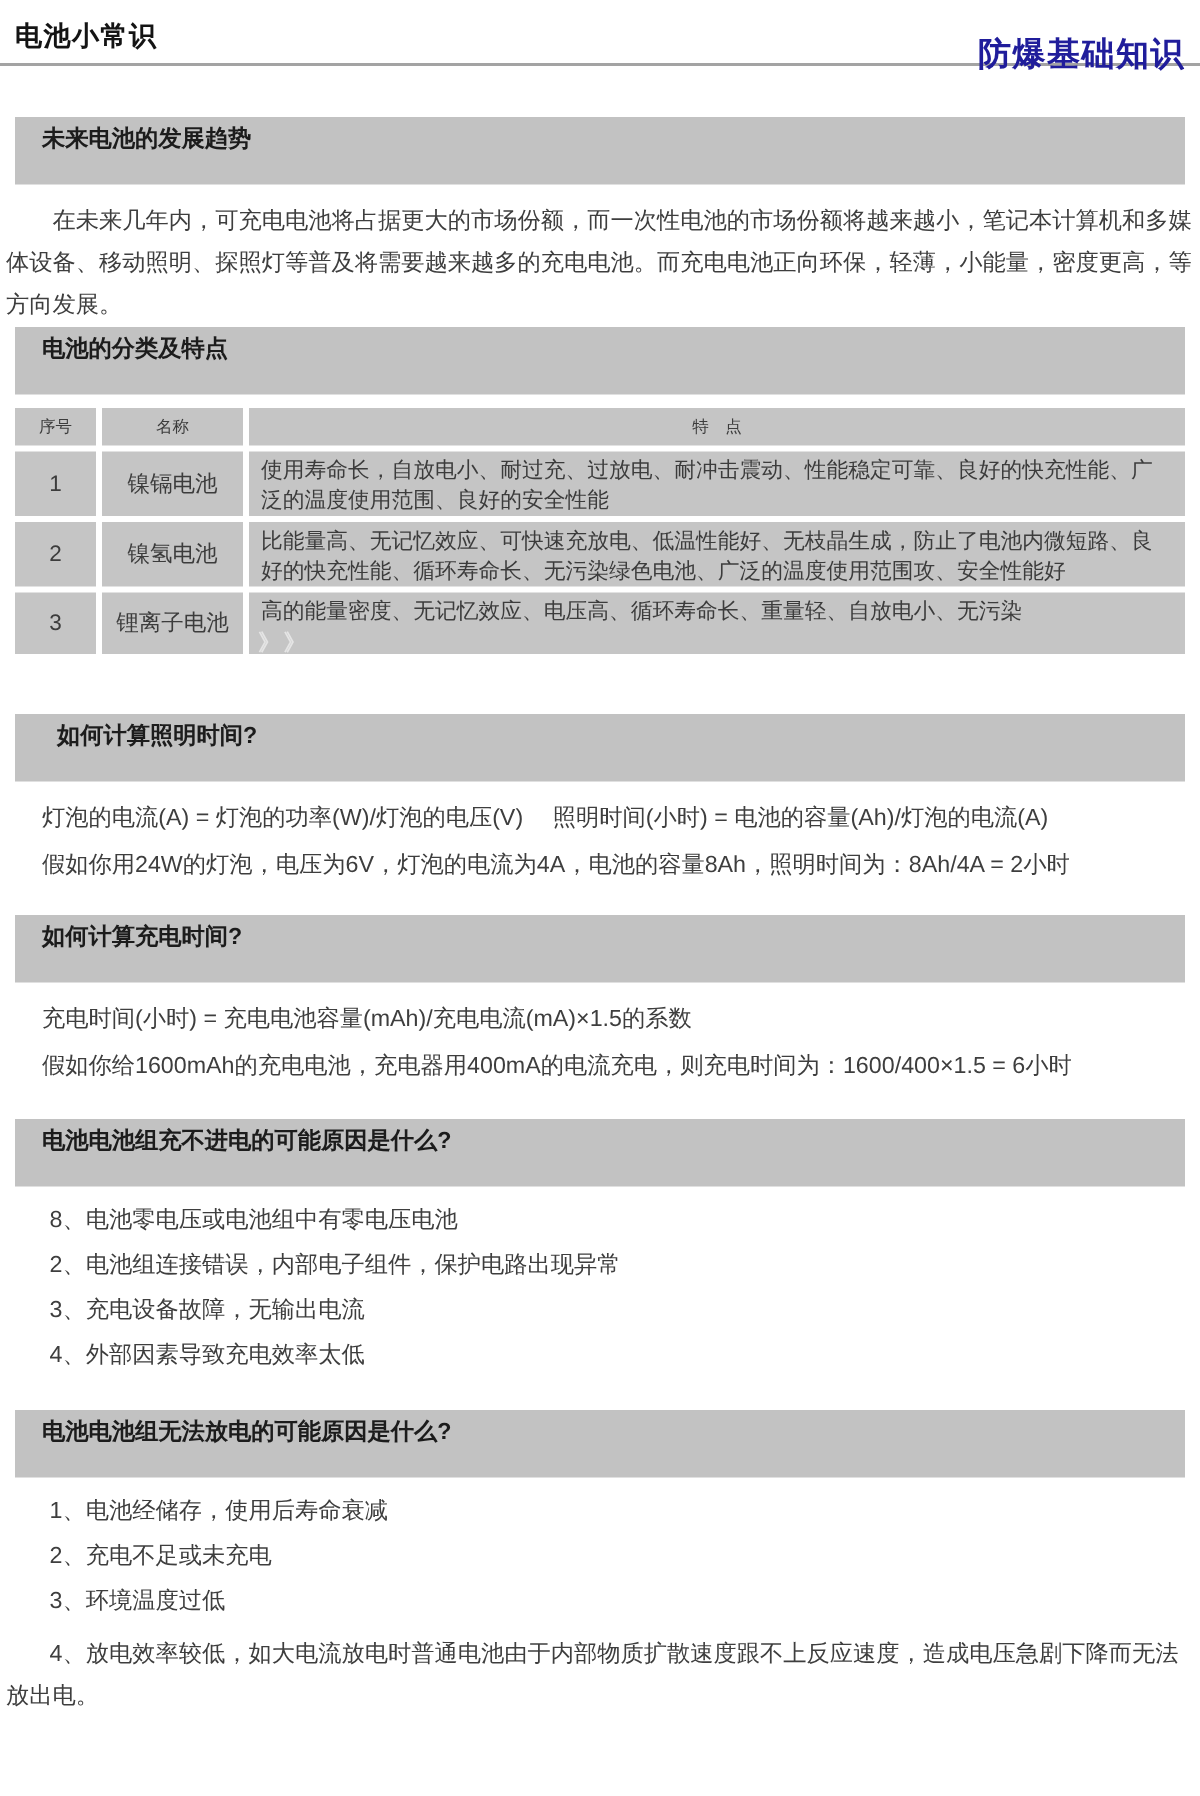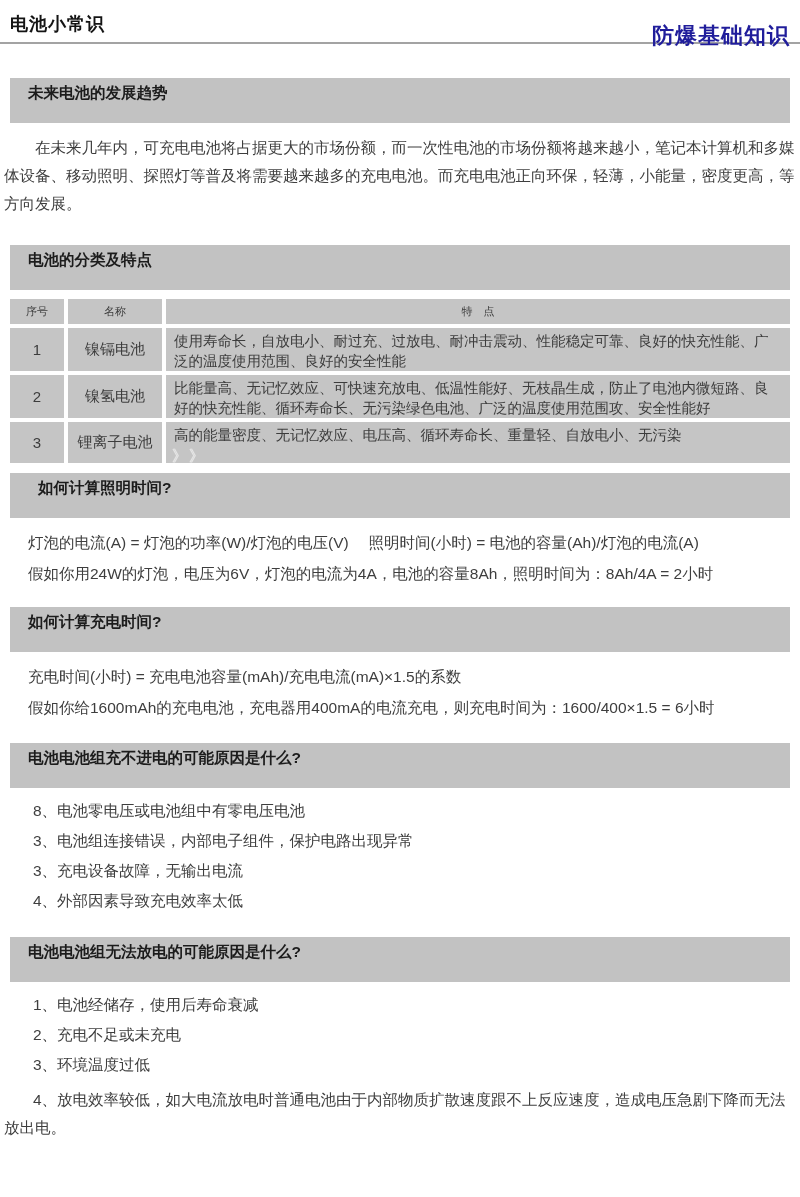--- a/index.html
+++ b/index.html
@@ -15,22 +15,22 @@
   .title-left{position:absolute;left:10px;top:12px;font-size:18px;font-weight:bold;color:#141414;letter-spacing:1px;}
   .title-right{position:absolute;right:10px;top:21px;font-size:22px;font-weight:bold;color:#201d9b;letter-spacing:1px;}
 
   
   .bar{
     margin:0 10px;height:45px;line-height:29px;background:#c2c2c2;
     font-size:15.5px;font-weight:bold;color:#1c1c1c;
     padding-left:18px;box-sizing:border-box;
   }
   .b1{margin-top:34px;}
-  .b2{margin-top:27px;}
-  .b3{margin-top:6px;padding-left:28px;}
+  .b2{}
+  .b3{margin-top:36px;padding-left:28px;}
   .b4{margin-top:22px;}
   .b5{margin-top:24px;}
   .b6{margin-top:25px;}
 
   
   .para{
     margin:11px 4px 0 4px;font-size:15.5px;line-height:28px;
     text-indent:31px;color:#3e3e3e;
   }
 
@@ -120,21 +120,21 @@
   <div class="bar b3">如何计算照明时间?</div>
   <div class="fline first">灯泡的电流(A) = 灯泡的功率(W)/灯泡的电压(V)　 照明时间(小时) = 电池的容量(Ah)/灯泡的电流(A)</div>
   <div class="fline">假如你用24W的灯泡，电压为6V，灯泡的电流为4A，电池的容量8Ah，照明时间为：8Ah/4A = 2小时</div>
 
   <div class="bar b4">如何计算充电时间?</div>
   <div class="fline first">充电时间(小时) = 充电电池容量(mAh)/充电电流(mA)×1.5的系数</div>
   <div class="fline">假如你给1600mAh的充电电池，充电器用400mA的电流充电，则充电时间为：1600/400×1.5 = 6小时</div>
 
   <div class="bar b5">电池电池组充不进电的可能原因是什么?</div>
   <div class="li first">8、电池零电压或电池组中有零电压电池</div>
-  <div class="li">3、电池组连接错误，内部电子组件，保护电路出现异常</div>
+  <div class="li">2、电池组连接错误，内部电子组件，保护电路出现异常</div>
   <div class="li">3、充电设备故障，无输出电流</div>
   <div class="li">4、外部因素导致充电效率太低</div>
 
   <div class="bar b6">电池电池组无法放电的可能原因是什么?</div>
   <div class="li first">1、电池经储存，使用后寿命衰减</div>
   <div class="li">2、充电不足或未充电</div>
   <div class="li">3、环境温度过低</div>
   <p class="long-item">4、放电效率较低，如大电流放电时普通电池由于内部物质扩散速度跟不上反应速度，造成电压急剧下降而无法放出电。</p>
 
 </div>

